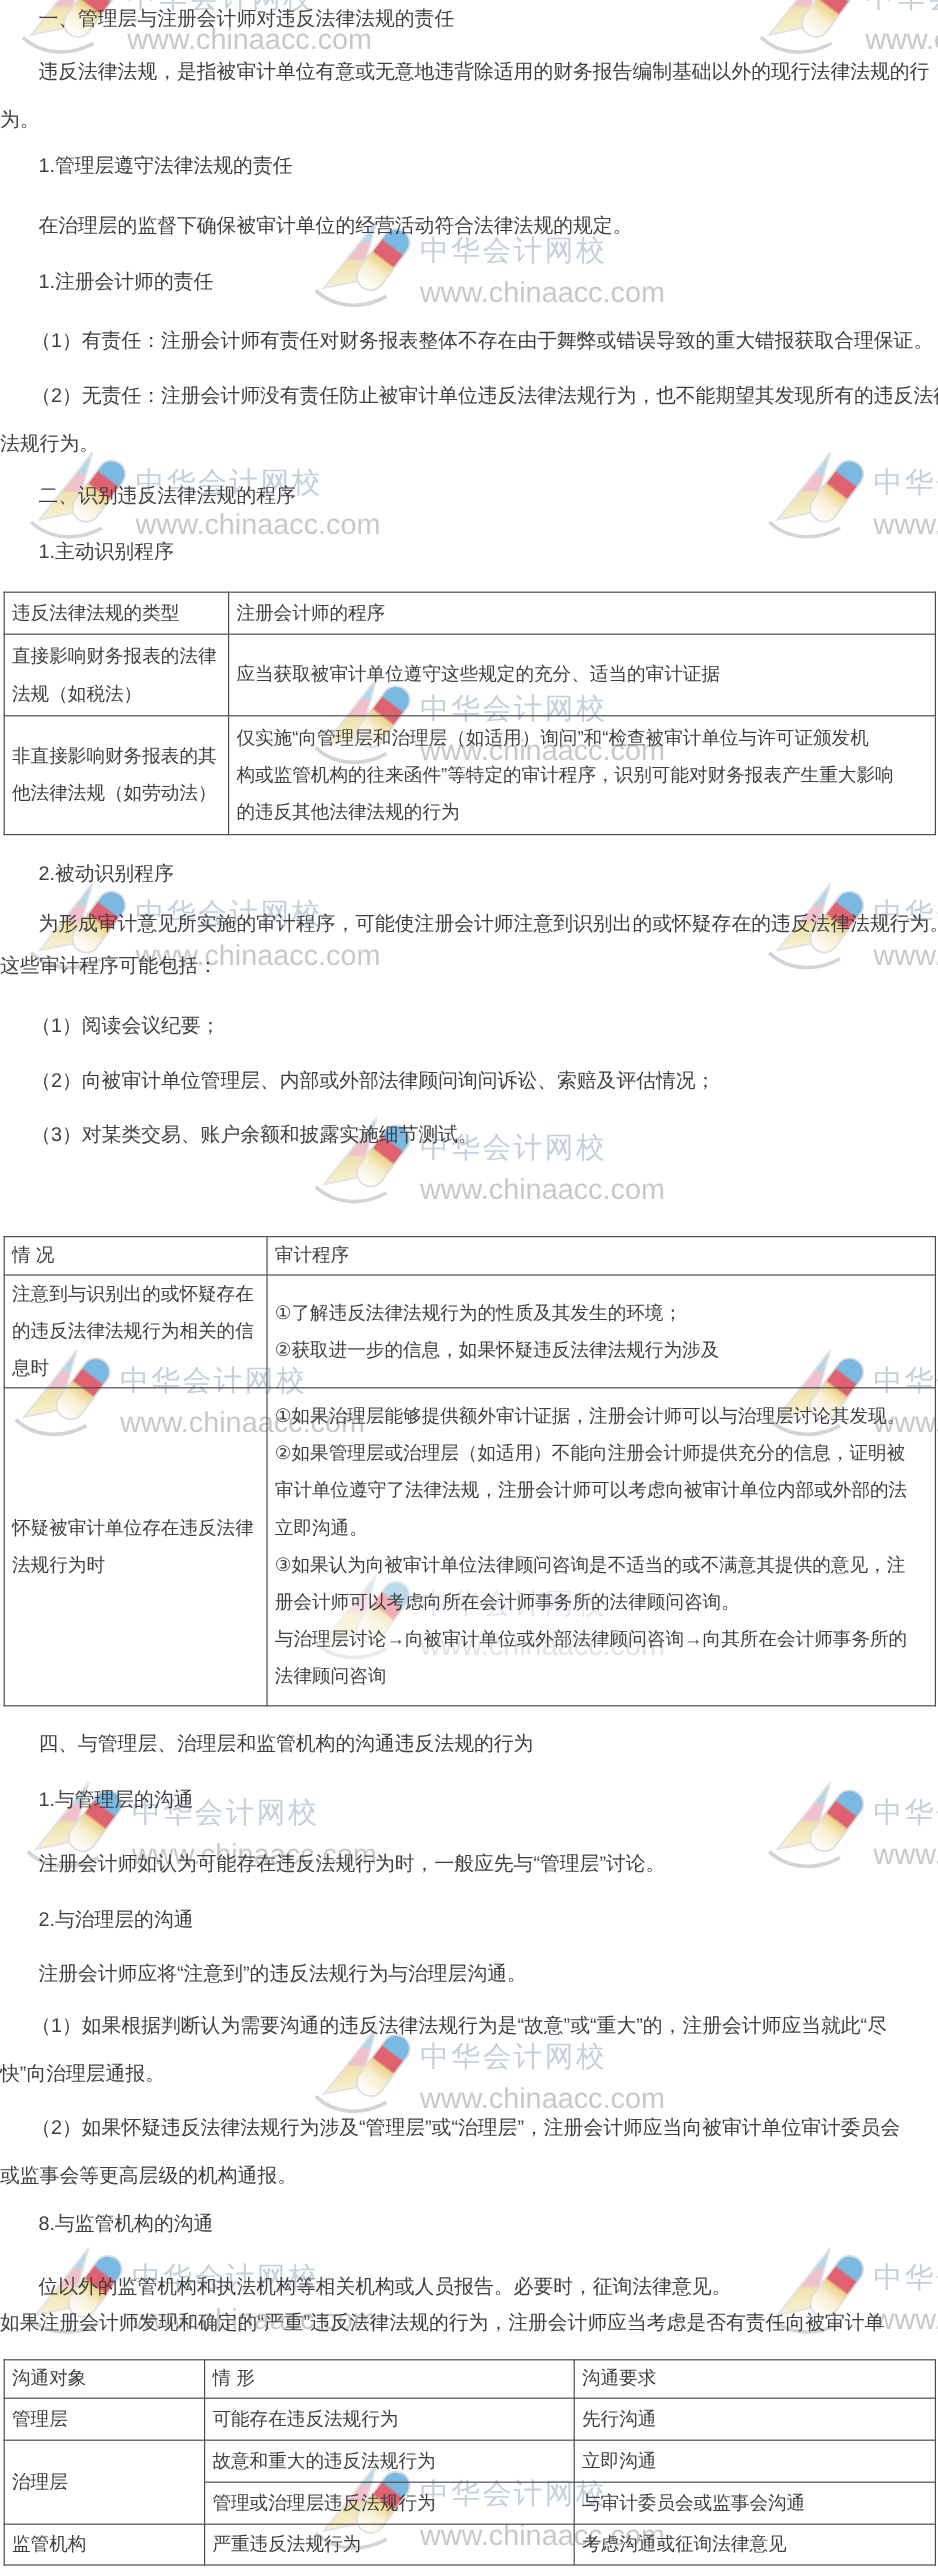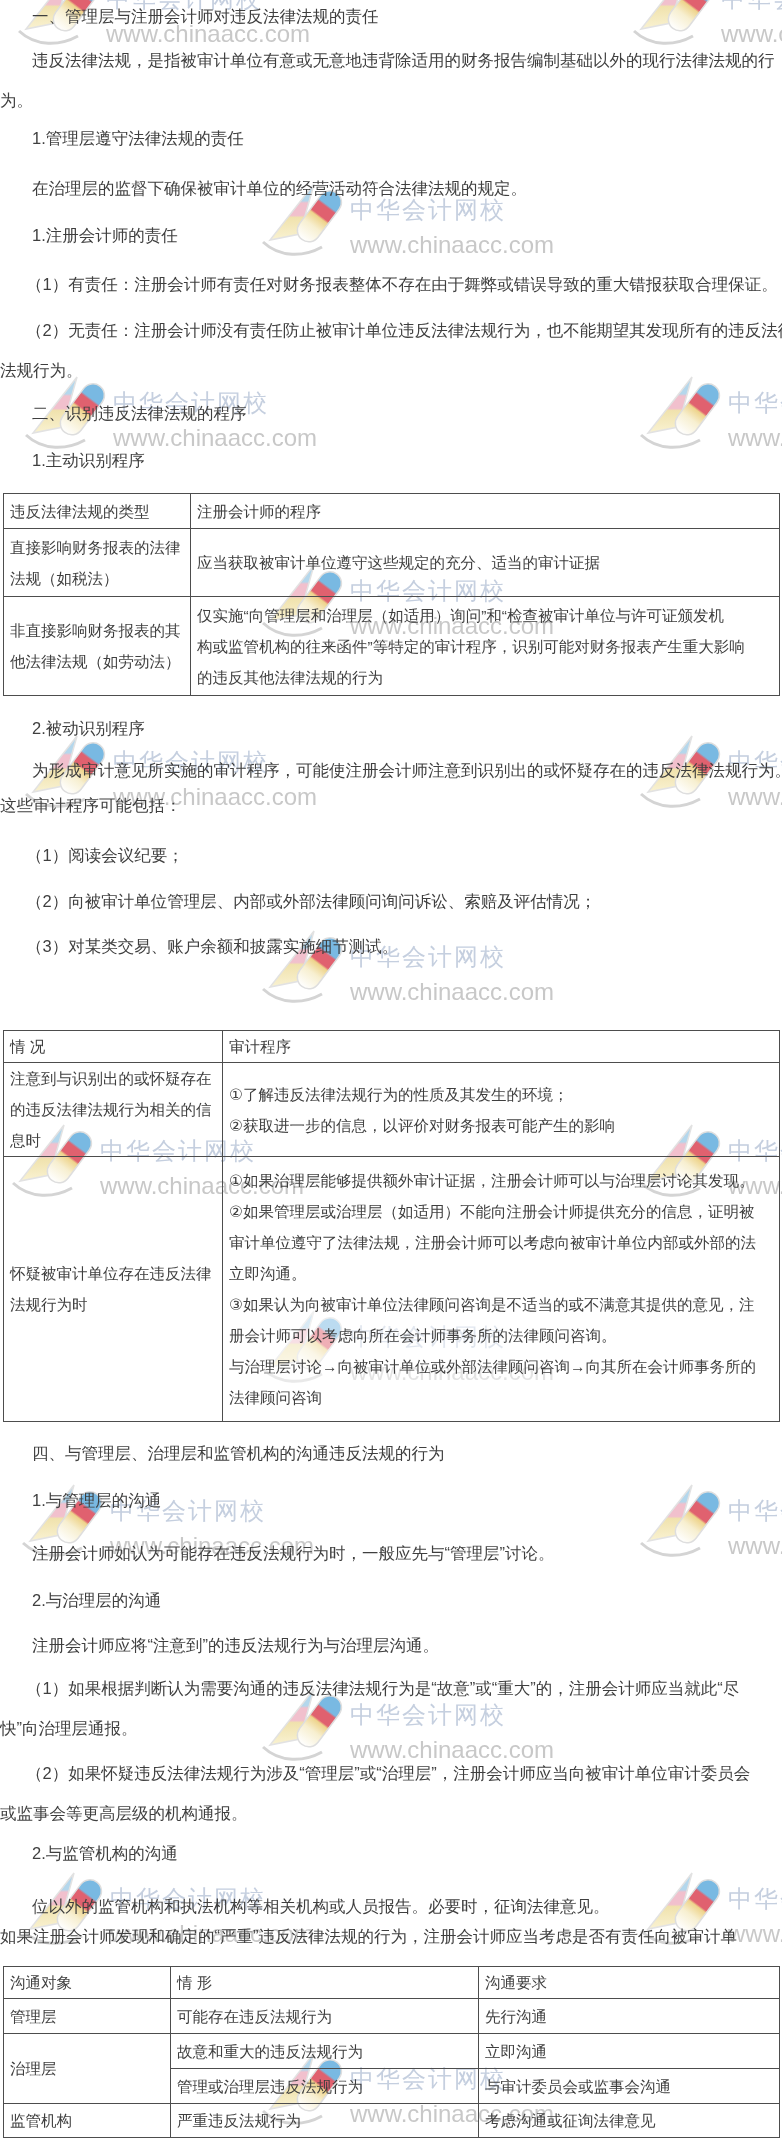--- a/index.html
+++ b/index.html
@@ -337,21 +337,21 @@
       <td>审计程序</td>
     </tr>
     <tr style="height:93px">
       <td>
             <div>注意到与识别出的或怀疑存在</div>
             <div>的违反法律法规行为相关的信</div>
             <div>息时</div>
           </td>
       <td>
             <div>①了解违反法律法规行为的性质及其发生的环境；</div>
-            <div>②获取进一步的信息，以评价对财务报表可能产生的影响</div>
+            <div>②获取进一步的信息，如果怀疑违反法律法规行为涉及</div>
           </td>
     </tr>
     <tr style="height:265px">
       <td>
             <div>怀疑被审计单位存在违反法律</div>
             <div>法规行为时</div>
           </td>
       <td>
             <div>①如果治理层能够提供额外审计证据，注册会计师可以与治理层讨论其发现。</div>
             <div>②如果管理层或治理层（如适用）不能向注册会计师提供充分的信息，证明被</div>
@@ -372,21 +372,21 @@
   <div class="t line ti32" style="top:1589px">2.与治理层的沟通</div>
   <div class="t line ti32" style="top:1634px">注册会计师应将“注意到”的违反法规行为与治理层沟通。</div>
   <div class="t lines lh40 ti26" style="top:1668px">
       <div>（1）如果根据判断认为需要沟通的违反法律法规行为是“故意”或“重大”的，注册会计师应当就此“尽</div>
       <div>快”向治理层通报。</div>
     </div>
   <div class="t lines lh40 ti26" style="top:1753px">
       <div>（2）如果怀疑违反法律法规行为涉及“管理层”或“治理层”，注册会计师应当向被审计单位审计委员会</div>
       <div>或监事会等更高层级的机构通报。</div>
     </div>
-  <div class="t line ti32" style="top:1842px">2.与监管机构的沟通</div>
+  <div class="t line ti32" style="top:1842px">8.与监管机构的沟通</div>
   <div class="t lines lh30 ti32" style="top:1891px">
       <div>位以外的监管机构和执法机构等相关机构或人员报告。必要时，征询法律意见。</div>
       <div>如果注册会计师发现和确定的“严重”违反法律法规的行为，注册会计师应当考虑是否有责任向被审计单</div>
     </div>
 
   <table class="tbl" style="left:3px;top:1966px;width:776px">
     <colgroup>
         <col style="width:167px">
         <col style="width:308px">
         <col style="width:301px">

